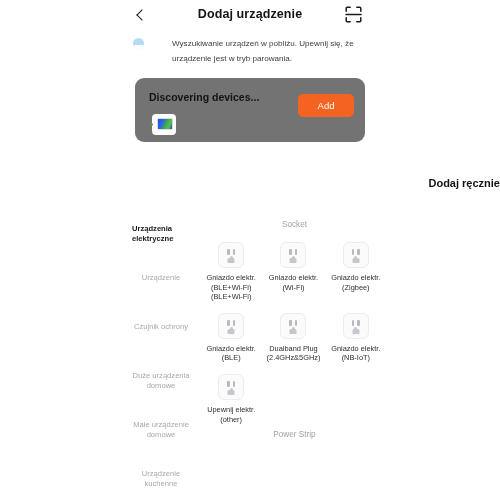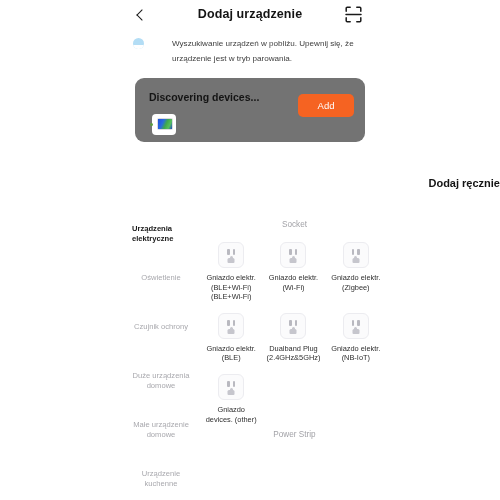--- a/index.html
+++ b/index.html
@@ -328,21 +328,21 @@
 
     <button class="add-btn">Add</button>
   </div>
 
   <div class="manual-title">Dodaj ręcznie</div>
 
   <div class="manual-body">
 
     <div class="cat-rail">
       <div class="cat-item selected">Urządzenia elektryczne</div>
-      <div class="cat-item">Oświetlenie</div>
+      <div class="cat-item">Urządzenie</div>
       <div class="cat-item">Czujnik ochrony</div>
       <div class="cat-item">Duże urządzenia domowe</div>
       <div class="cat-item">Małe urządzenie domowe</div>
       <div class="cat-item">Urządzenie kuchenne</div>
 
     </div>
 
     <div class="dev-panel">
 
       <div class="group-label">Socket</div>
@@ -402,21 +402,21 @@
           </div>
           <div class="dev-label">Gniazdo elektr. (NB-IoT)</div>
         </div>
 
         <div class="dev-cell">
           <div class="dev-icon">
             <div class="slot-l"></div>
             <div class="slot-r"></div>
             <div class="earth"></div>
           </div>
-          <div class="dev-label">Gniazdo devices. (other)</div>
+          <div class="dev-label">Upewnij elektr. (other)</div>
         </div>
 
       </div>
 
       <div class="group-label strip">Power Strip</div>
 
     </div>
   </div>
 
 </div>

